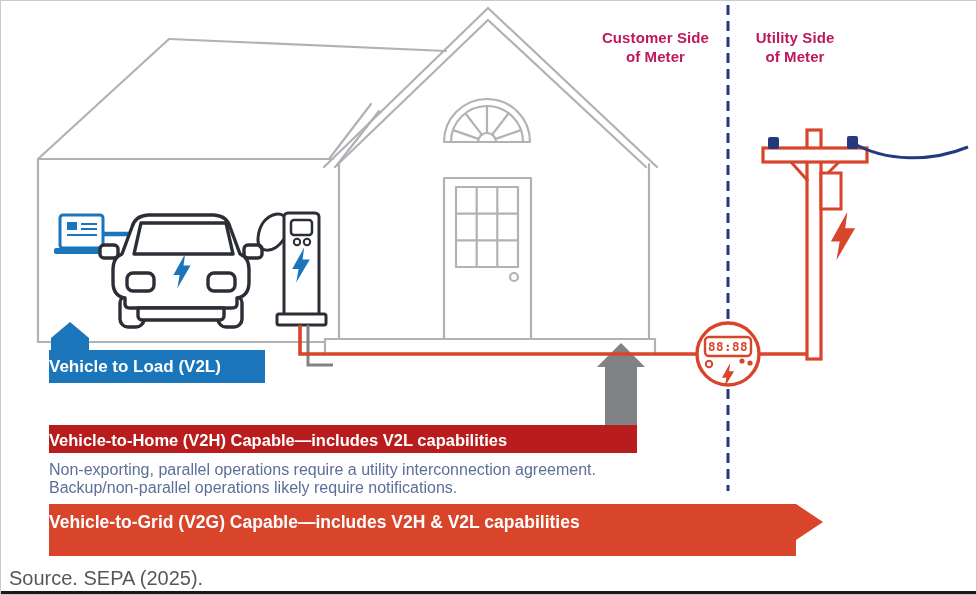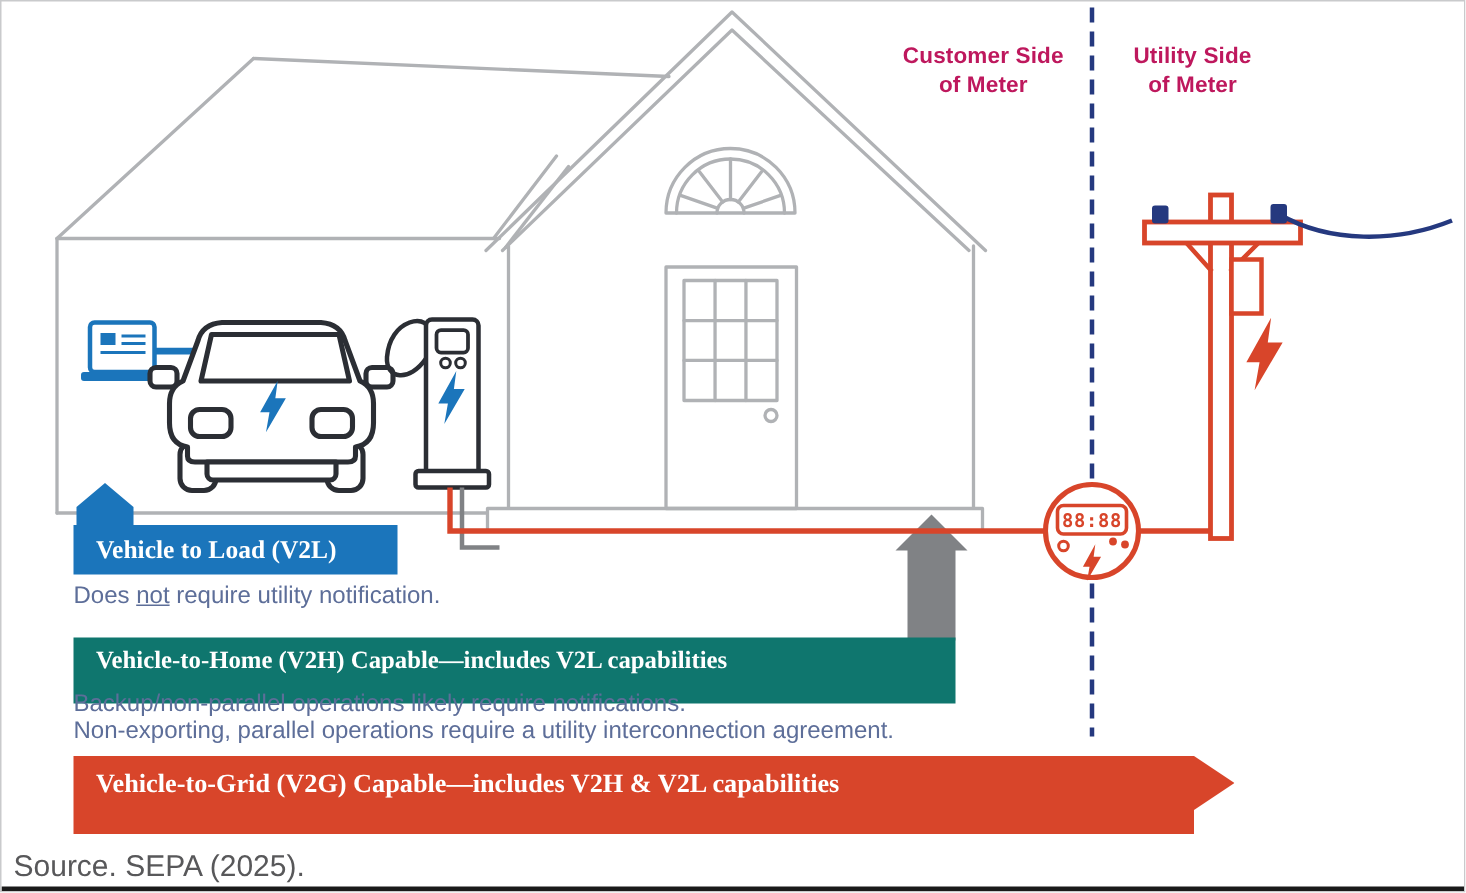--- a/index.html
+++ b/index.html
@@ -10,24 +10,24 @@
   }
   .bottom-rule{position:absolute;left:0;right:0;bottom:0;height:3px;background:#1a1a1a;}
   .art{position:absolute;left:0;top:0;}
   .hdr{
     position:absolute;color:#be185d;font-weight:700;font-size:15px;line-height:19px;
     text-align:center;letter-spacing:.1px;
   }
   .hdr-customer{left:582px;top:27px;width:145px;}
   .hdr-utility{left:733px;top:27px;width:122px;}
   .banner{position:absolute;color:#ffffff;font-weight:700;white-space:nowrap;}
-  .banner .lbl{display:block;padding-left:15px;font-family:Liberation Serif, serif;}
+  .banner .lbl{display:block;}
   .b-v2l{left:48px;top:349px;width:216px;height:33px;background:#1b75bb;font-size:17px;}
   .b-v2l .lbl{line-height:33px;}
-  .b-v2h{left:48px;top:424px;width:588px;height:44px;background:#0f766e;font-size:16.5px;}
+  .b-v2h{left:48px;top:424px;width:588px;height:28px;background:#b91c1c;font-size:16.5px;}
   .b-v2h .lbl{line-height:30px;}
   .b-v2g{left:48px;top:503px;width:747px;height:52px;background:#d8452a;font-size:17.5px;}
   .b-v2g .lbl{line-height:36px;}
   .b-v2g-tip{
     position:absolute;left:795px;top:503px;width:27px;height:36px;background:#d8452a;
     clip-path:polygon(0 0,100% 50%,0 100%);
   }
   .caption{
     position:absolute;color:#5d6e99;font-size:16px;line-height:17.5px;white-space:nowrap;
   }
@@ -156,28 +156,27 @@
     <div>of Meter</div>
   </div>
   <div class="hdr hdr-utility">
     <div>Utility Side</div>
     <div>of Meter</div>
   </div>
 
   <div class="banner b-v2l">
     <span class="lbl">Vehicle to Load (V2L)</span>
   </div>
-  <div class="caption cap-v2l"><span>Does </span><span class="u">not</span><span> require utility notification.</span></div>
 
   <div class="banner b-v2h">
     <span class="lbl">Vehicle-to-Home (V2H) Capable—includes V2L capabilities</span>
   </div>
   <div class="caption cap-v2h">
+    <div>Non-exporting, parallel operations require a utility interconnection agreement.</div>
     <div>Backup/non-parallel operations likely require notifications.</div>
-    <div>Non-exporting, parallel operations require a utility interconnection agreement.</div>
   </div>
 
   <div class="banner b-v2g">
     <span class="lbl">Vehicle-to-Grid (V2G) Capable—includes V2H &amp; V2L capabilities</span>
   </div>
   <div class="b-v2g-tip"></div>
 
   <div class="source">Source. SEPA (2025).</div>
 
   <div class="bottom-rule"></div>

